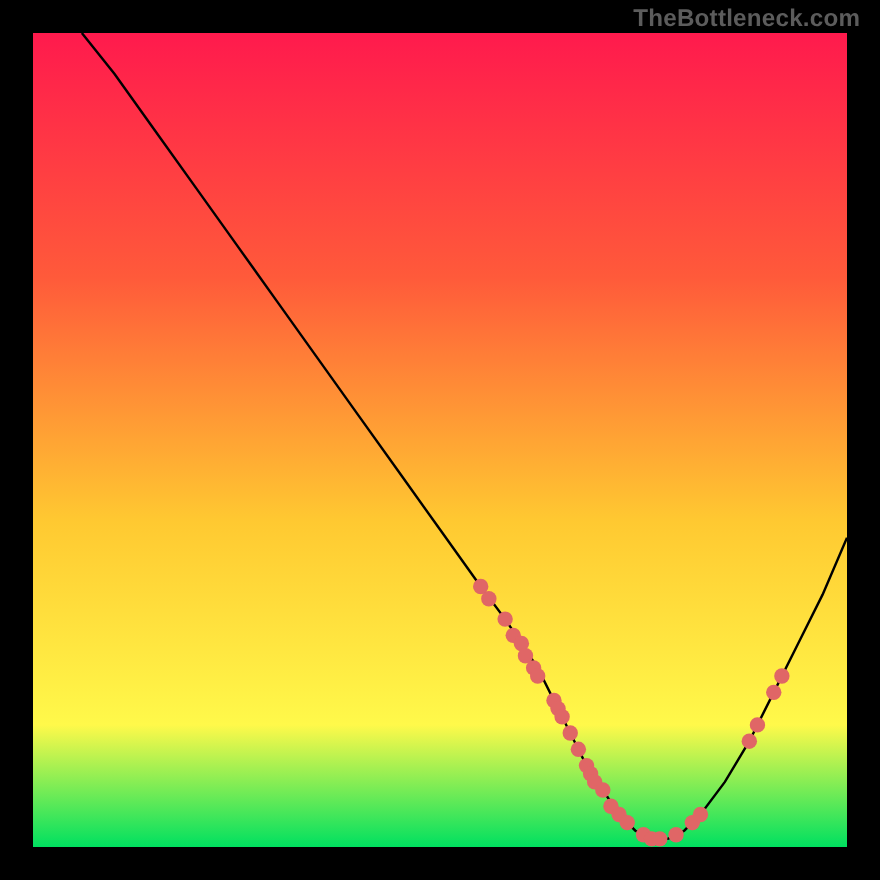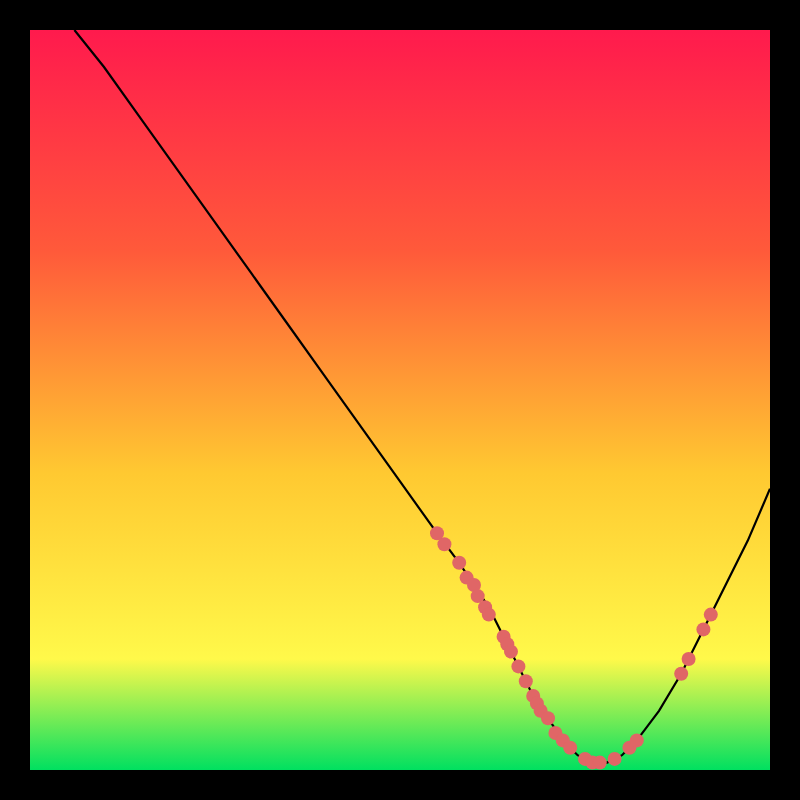--- a/index.html
+++ b/index.html
@@ -38,20 +38,21 @@
   .plot-area svg {
     display: block;
     width: 740px;
     height: 740px;
   }
 </style>
 </head>
 <body>
 
 <div class="frame">
+  <div class="watermark">TheBottleneck.com</div>
 
   <div class="plot-area">
     <svg viewBox="0 0 740 740">
       <defs>
         <linearGradient id="bg-grad" x1="0" y1="0" x2="0" y2="1">
           <stop id="g0" offset="0%" stop-color="#ff1a4d"></stop>
           <stop id="g1" offset="30%" stop-color="#ff5a3a"></stop>
           <stop id="g2" offset="60%" stop-color="#ffc931"></stop>
           <stop id="g3" offset="85%" stop-color="#fff94a"></stop>
           <stop id="g4" offset="100%" stop-color="#00e060"></stop>

